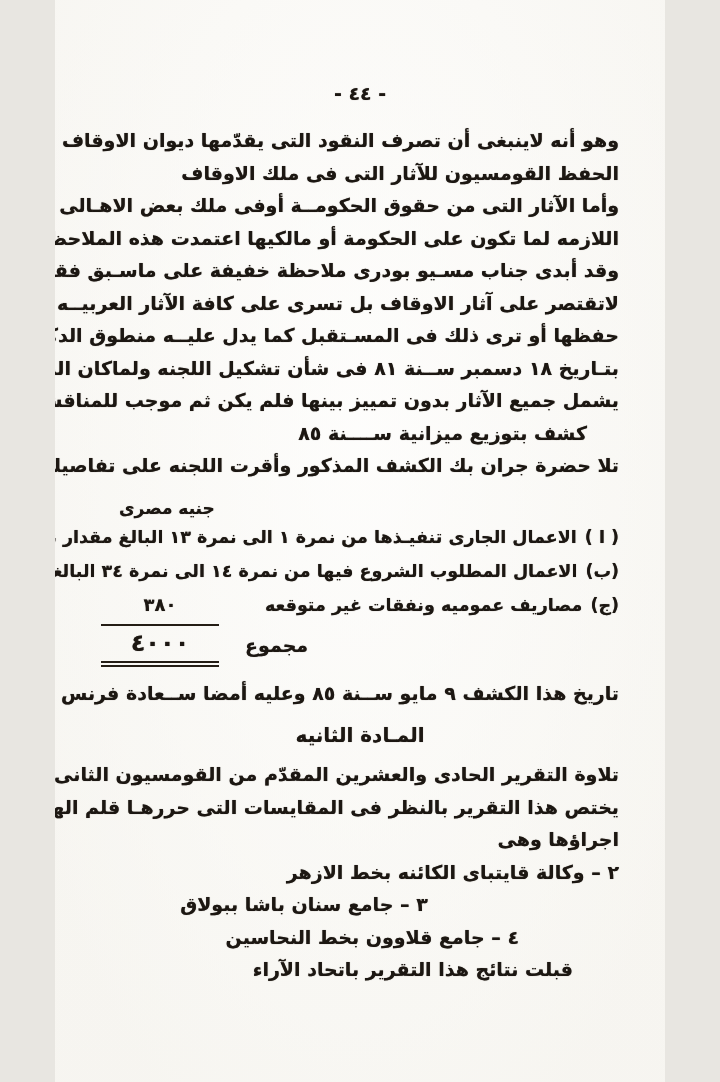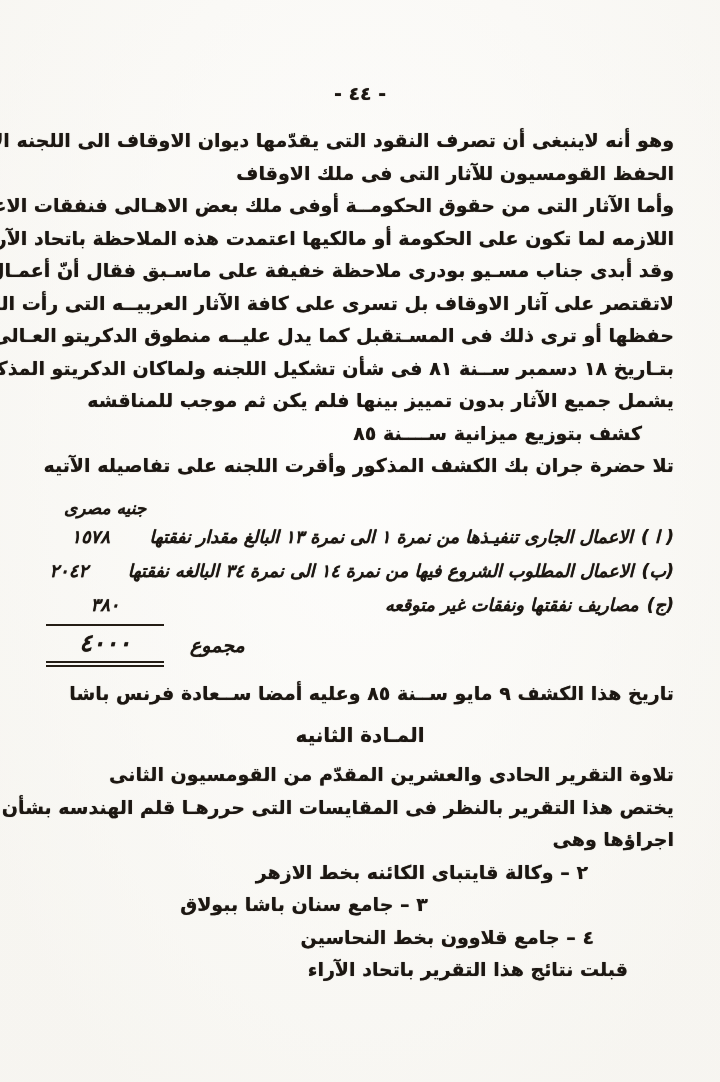--- a/index.html
+++ b/index.html
@@ -2,21 +2,21 @@
 <html lang="ar"><head>
 <meta charset="utf-8">
 <style>
   html, body {
     margin: 0;
     padding: 0;
     background: #e8e6e1;
   }
   .page {
     position: relative;
-    width: 720px;
+    width: 610px;
     height: 1082px;
     margin: 0 auto;
     background: #fcfbf8;
     background-image:
       radial-gradient(ellipse at 50% 40%, rgba(255,255,255,0.6) 0%, rgba(240,238,232,0.35) 85%),
       linear-gradient(#fcfbf8, #faf9f5);
     color: #1c1712;
     font-family: "DejaVu Sans", sans-serif;
     font-weight: 700;
     direction: rtl;
@@ -43,21 +43,21 @@
     white-space: nowrap;
   }
   .heading {
     text-align: center;
     font-size: 20px;
     line-height: 30px;
     margin-top: 11px;
     margin-bottom: 8px;
   }
   .indent-sm { margin-right: 32px; }
-  .ledger { margin-top: 14px; font-style: italic; }
+  .ledger { margin-top: 14px; }
   .currency-header {
     direction: rtl;
     text-align: left;
     font-size: 17px;
     line-height: 24px;
     padding-left: 18px;
   }
   .ledger-row {
     display: flex;
     flex-direction: row;
@@ -87,23 +87,23 @@
     width: 118px;
     text-align: center;
     padding: 3px 6px 4px 6px;
     border-top: 2px solid #241d15;
     border-bottom: 6px double #241d15;
     font-size: 24px;
   }
   .spacer-sm { height: 10px; }
   .list-item { white-space: nowrap; }
   .li-1 { margin-right: 30px; }
-  .li-2 { margin-right: 86px; }
+  .li-2 { }
   .li-3 { margin-right: 112px; text-align: center; }
-  .li-4 { margin-right: 80px; }
+  .li-4 { margin-right: 100px; }
   .closing { margin-right: 46px; }
 </style>
 </head>
 <body>
 
 <div class="page">
 
   <div class="page-number ink">- ٤٤ -</div>
 
   <div class="para">
@@ -137,21 +137,21 @@
 
     <div class="ledger-row">
       <div class="row-main ink">
         <span class="row-label">(ب)</span><span>الاعمال المطلوب الشروع فيها من نمرة ١٤ الى نمرة ٣٤ البالغه نفقتها</span>
       </div>
       <div class="row-amount ink">٢٠٤٢</div>
     </div>
 
     <div class="ledger-row">
       <div class="row-main ink">
-        <span class="row-label">(ج)</span><span>مصاريف نفقتها ونفقات غير متوقعه</span>
+        <span class="row-label">(ج)</span><span>مصاريف عموميه ونفقات غير متوقعه</span>
       </div>
       <div class="row-amount ink">٣٨٠</div>
     </div>
 
     <div class="total-row">
       <span class="total-label ink">مجموع</span>
       <span class="total-amount ink">٤٠٠٠</span>
     </div>
   </div>
 

